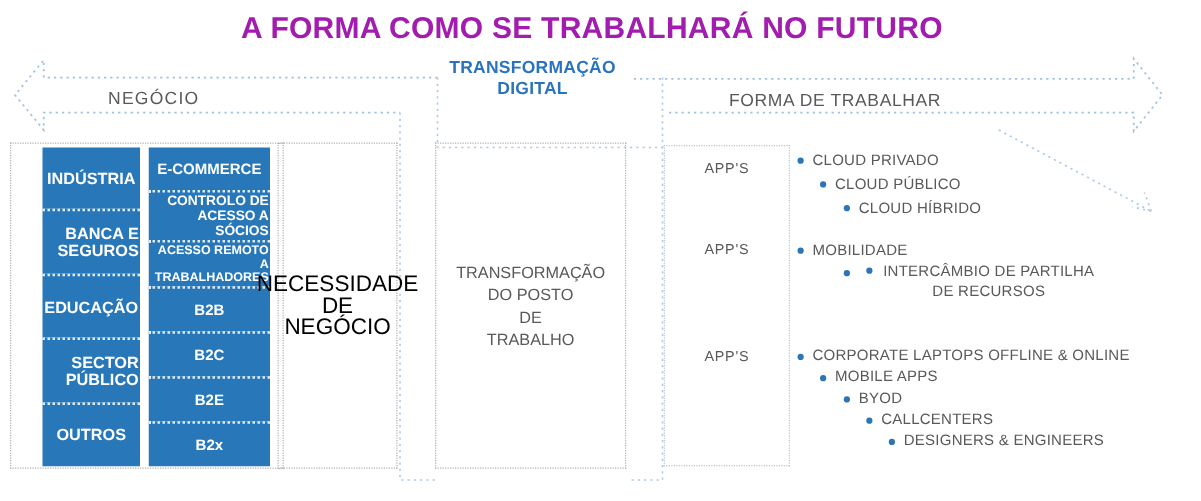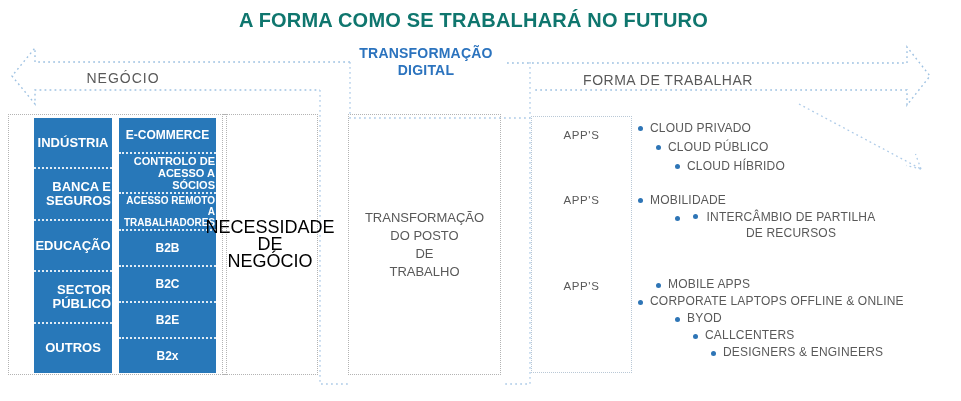--- a/index.html
+++ b/index.html
@@ -6,21 +6,21 @@
   .canvas{
     position:relative;width:961px;height:401px;background:#ffffff;
     font-family:"Liberation Sans",sans-serif;overflow:hidden;
   }
   .scaffold{position:absolute;left:0;top:0;}
   .dash-blue{fill:none;stroke:#9fc2e2;stroke-width:1.4;stroke-dasharray:1.8 3.2;}
   .dash-blue-light{fill:none;stroke:#aecbe8;stroke-width:1.3;stroke-dasharray:1.8 3.2;}
 
   .title{
     position:absolute;left:0;top:9px;width:947px;text-align:center;
-    font-size:20px;font-weight:700;color:#0f766e;letter-spacing:.2px;
+    font-size:24px;font-weight:700;color:#a21caf;letter-spacing:.2px;
   }
   .band-label{position:absolute;color:#595959;}
   .lbl-negocio{left:48px;top:70px;width:150px;text-align:center;font-size:14px;letter-spacing:1px;}
   .lbl-td{
     left:336px;top:45px;width:180px;text-align:center;font-size:14px;font-weight:700;
     color:#2b73be;line-height:17px;white-space:pre-line;letter-spacing:.2px;
   }
   .lbl-forma{left:558px;top:72px;width:220px;text-align:center;font-size:14px;letter-spacing:.5px;}
 
   .outer-box{position:absolute;left:8px;top:114px;width:219px;height:261px;border:1px dotted #b3b3b3;box-sizing:border-box;}
@@ -121,20 +121,20 @@
     <div class="li l2"><span class="dot"></span><span>CLOUD HÍBRIDO</span></div>
   </div>
 
   <div class="group g2">
     <div class="li l0"><span class="dot"></span><span>MOBILIDADE</span></div>
     <div class="li l2"><span class="dot"></span></div>
     <div class="li l3 wrap"><span class="dot"></span><span>INTERCÂMBIO DE PARTILHA DE RECURSOS</span></div>
   </div>
 
   <div class="group g3">
+    <div class="li l0"><span class="dot"></span><span>CORPORATE LAPTOPS OFFLINE &amp; ONLINE</span></div>
     <div class="li l1"><span class="dot"></span><span>MOBILE APPS</span></div>
-    <div class="li l0"><span class="dot"></span><span>CORPORATE LAPTOPS OFFLINE &amp; ONLINE</span></div>
     <div class="li l2"><span class="dot"></span><span>BYOD</span></div>
     <div class="li l3"><span class="dot"></span><span>CALLCENTERS</span></div>
     <div class="li l4"><span class="dot"></span><span>DESIGNERS &amp; ENGINEERS</span></div>
   </div>
 
 </div>
 
 </body></html>

